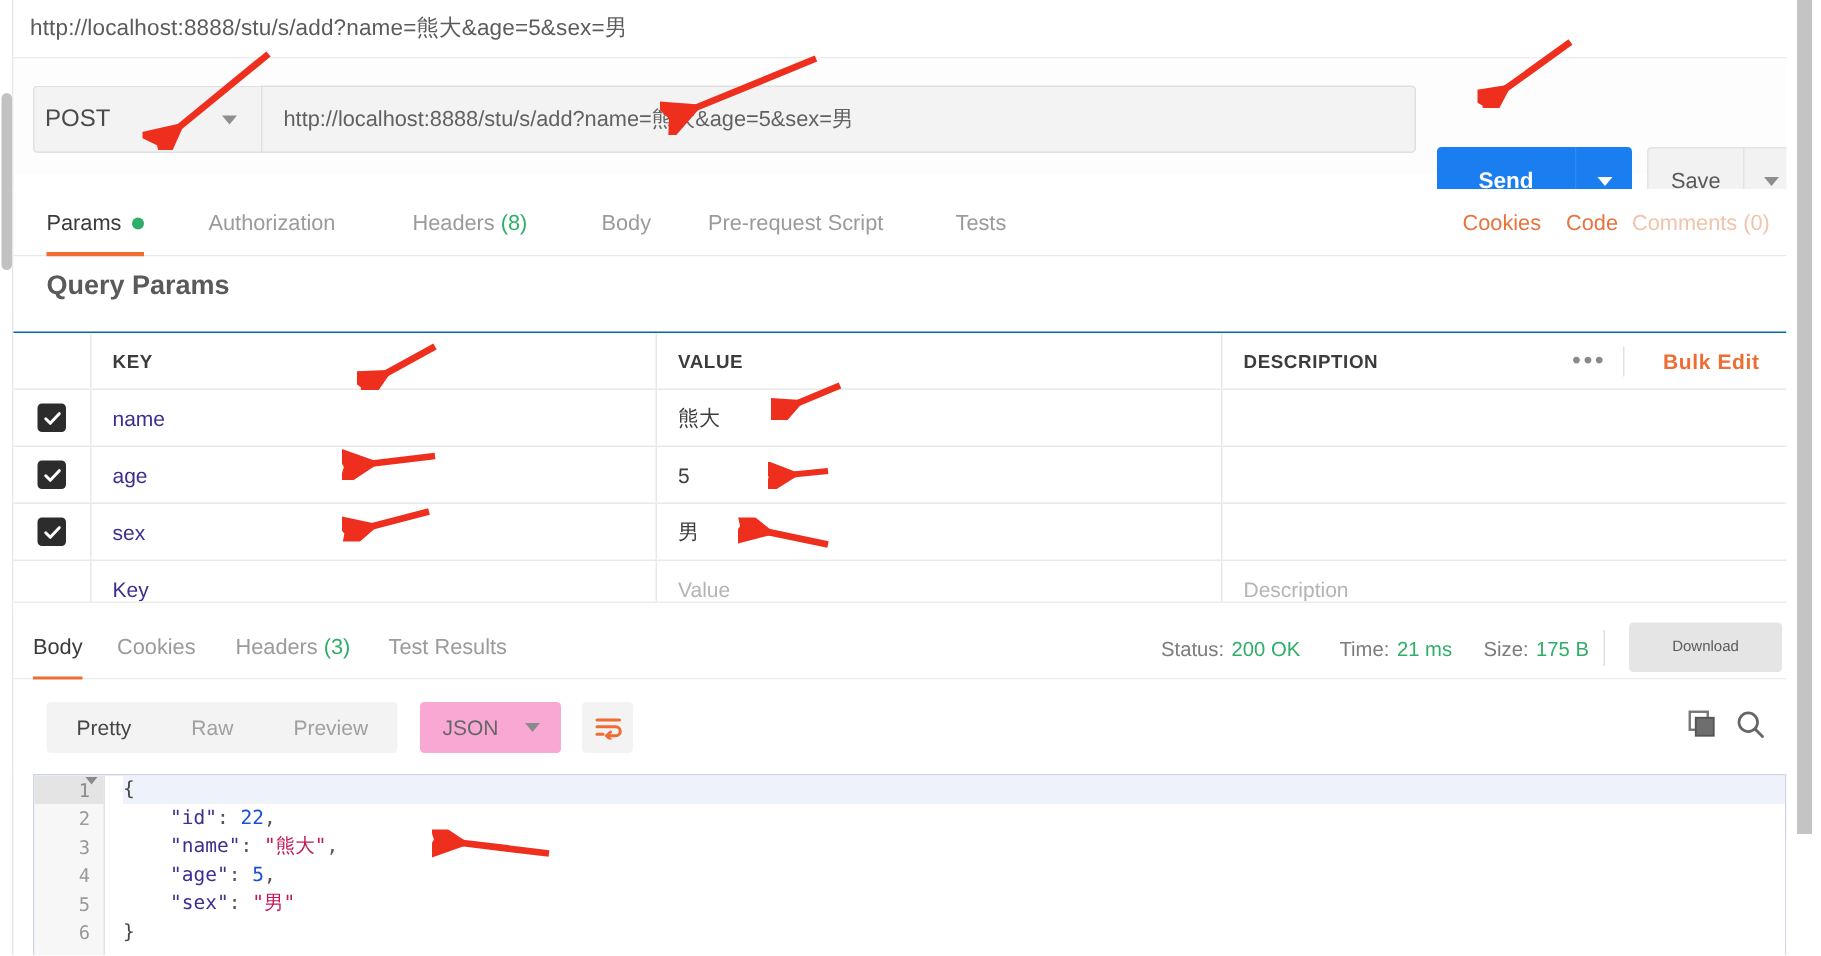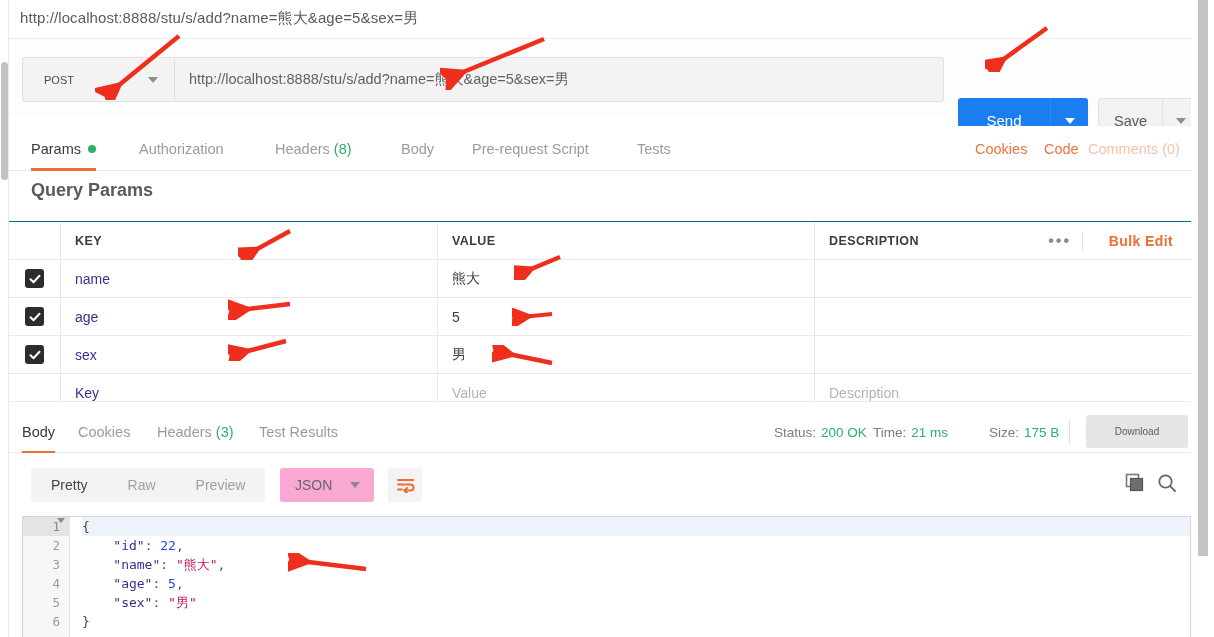--- a/index.html
+++ b/index.html
@@ -55,42 +55,42 @@
     position: absolute; left: 9px; top: 39px; width: 1182px; height: 77px;
     background: #fdfdfd;
   }
   .method-box {
     position: absolute; left: 13px; top: 18px; width: 152px; height: 45px;
     background: #f3f3f3; border: 1px solid #e0e0e0; border-right: none;
     border-radius: 3px 0 0 3px;
     display: flex; align-items: center; cursor: pointer;
   }
   .method-box .label {
-    position: absolute; left: 21px; font-size: 11px; color: #4a4a4a;
+    position: absolute; left: 7px; font-size: 16px; color: #4a4a4a;
   }
   .method-box .caret {
     position: absolute; right: 16px;
     width: 0; height: 0;
     border-left: 5px solid transparent; border-right: 5px solid transparent;
     border-top: 6px solid #8e8e8e;
   }
   .url-input {
     position: absolute; left: 165px; top: 18px; width: 770px; height: 45px;
     background: #f3f3f3; border: 1px solid #e0e0e0;
     border-radius: 0 3px 3px 0;
     display: flex; align-items: center;
     padding-left: 14px;
     font-size: 14.5px; color: #616161;
     overflow: hidden; white-space: nowrap; cursor: text;
   }
   .send-btn {
     position: absolute; left: 949px; top: 59px; width: 92px; height: 45px;
     background: #1a7ef0; border-radius: 3px 0 0 3px;
     display: flex; align-items: center; justify-content: center;
-    color: #fff; font-size: 15px; font-weight: normal; cursor: pointer;
+    color: #fff; font-size: 15px; font-weight: bold; cursor: pointer;
   }
   .send-caret {
     position: absolute; left: 1041px; top: 59px; width: 38px; height: 45px;
     background: #1a7ef0; border-radius: 0 3px 3px 0;
     border-left: 1px solid #2f8bf5;
     display: flex; align-items: center; justify-content: center; cursor: pointer;
   }
   .send-caret i {
     width: 0; height: 0;
     border-left: 5px solid transparent; border-right: 5px solid transparent;
@@ -436,21 +436,21 @@
       <span class="cnt-green">(3)</span>
     </div>
     <div class="rstab" style="left:250px;">
       <span>Test Results</span>
     </div>
 
     <div class="meta" style="left:765px;">
       <span>Status:</span>
       <b>200 OK</b>
     </div>
-    <div class="meta" style="left:864px;">
+    <div class="meta" style="left:884px;">
       <span>Time:</span>
       <b>21 ms</b>
     </div>
     <div class="meta" style="left:980px;">
       <span>Size:</span>
       <b>175 B</b>
     </div>
     <div class="meta-div"></div>
     <div class="dl-btn">Download</div>
   </div>

